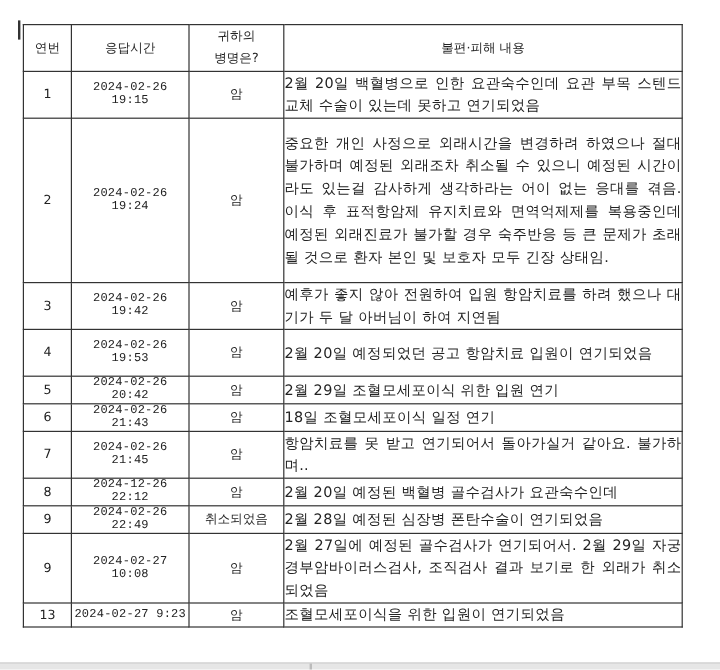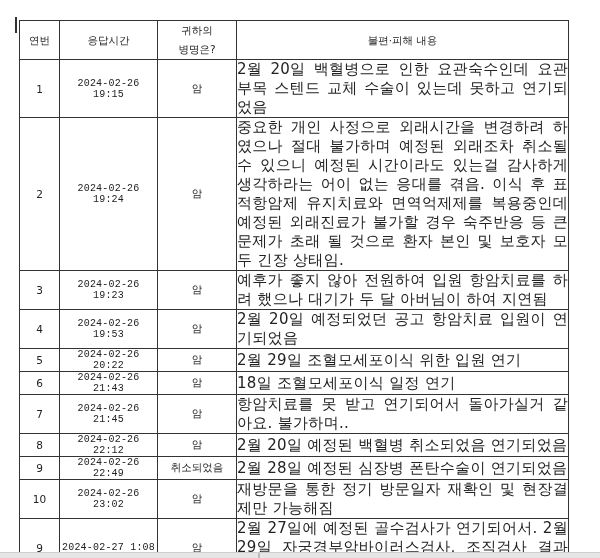--- a/index.html
+++ b/index.html
@@ -5,21 +5,21 @@
   html, body { margin:0; padding:0; }
   body { width:600px; height:558px; background:#ffffff; position:relative; overflow:hidden;
          font-family:"DejaVu Sans", "Liberation Sans", sans-serif; color:#222; }
   .caret { position:absolute; left:15px; top:17px; width:2px; height:16px; background:#333; }
   table.doc { position:absolute; left:19px; top:20px; border-collapse:collapse; table-layout:fixed;
               width:549px; font-size:10.5px; }
   table.doc td, table.doc th { border:1px solid #333; padding:0; vertical-align:middle; font-weight:normal; }
   table.doc th { height:36px; text-align:center; line-height:19px; font-size:10.5px; }
   td.c-num, td.c-time, td.c-dis { text-align:center; }
   td.c-time { font-family:Liberation Mono, monospace; font-size:10px; letter-spacing:0.2px;text-align:center; }
-  td.c-text { padding:0 5px 0 6px; text-align:justify; text-align-last:left; line-height:19px; font-size:15px; letter-spacing:0.3px; }
+  td.c-text { padding:0 5px 0 6px; text-align:justify; text-align-last:left; line-height:19px; font-size:12px; letter-spacing:0.3px; }
   tr.r td { }
   .bottom-bar { position:absolute; left:0; top:552px; width:600px; height:6px; background:#e6e6e6; border-top:1px solid #cfcfcf; }
   .bottom-bar .split { position:absolute; left:258px; top:0; width:2px; height:6px; background:#bbb; }
 </style>
 </head>
 <body>
 
 <div class="caret"></div>
 
 <table class="doc">
@@ -48,69 +48,63 @@
       <td class="c-text">2월 20일 백혈병으로 인한 요관숙수인데 요관 부목 스텐드 교체 수술이 있는데 못하고 연기되었음</td>
     </tr>
     <tr class="r" style="height:137px">
       <td class="c-num">2</td>
       <td class="c-time">2024-02-26 19:24</td>
       <td class="c-dis">암</td>
       <td class="c-text">중요한 개인 사정으로 외래시간을 변경하려 하였으나 절대 불가하며 예정된 외래조차 취소될 수 있으니 예정된 시간이라도 있는걸 감사하게 생각하라는 어이 없는 응대를 겪음. 이식 후 표적항암제 유지치료와 면역억제제를 복용중인데 예정된 외래진료가 불가할 경우 숙주반응 등 큰 문제가 초래 될 것으로 환자 본인 및 보호자 모두 긴장 상태임.</td>
     </tr>
     <tr class="r" style="height:38px">
       <td class="c-num">3</td>
-      <td class="c-time">2024-02-26 19:23</td>
+      <td class="c-time">2024-02-26 19:42</td>
       <td class="c-dis">암</td>
       <td class="c-text">예후가 좋지 않아 전원하여 입원 항암치료를 하려 했으나 대기가 두 달 아버님이 하여 지연됨</td>
     </tr>
     <tr class="r" style="height:39px">
       <td class="c-num">4</td>
       <td class="c-time">2024-02-26 19:53</td>
       <td class="c-dis">암</td>
       <td class="c-text">2월 20일 예정되었던 공고 항암치료 입원이 연기되었음</td>
     </tr>
     <tr class="r" style="height:19px">
       <td class="c-num">5</td>
-      <td class="c-time">2024-02-26 20:22</td>
+      <td class="c-time">2024-02-26 20:42</td>
       <td class="c-dis">암</td>
       <td class="c-text">2월 29일 조혈모세포이식 위한 입원 연기</td>
     </tr>
     <tr class="r" style="height:19px">
       <td class="c-num">6</td>
       <td class="c-time">2024-02-26 21:43</td>
       <td class="c-dis">암</td>
       <td class="c-text">18일 조혈모세포이식 일정 연기</td>
     </tr>
     <tr class="r" style="height:38px">
       <td class="c-num">7</td>
       <td class="c-time">2024-02-26 21:45</td>
       <td class="c-dis">암</td>
       <td class="c-text">항암치료를 못 받고 연기되어서 돌아가실거 같아요. 불가하며..</td>
     </tr>
     <tr class="r" style="height:19px">
       <td class="c-num">8</td>
-      <td class="c-time">2024-02-26 22:12</td>
+      <td class="c-time">2024-12-26 22:12</td>
       <td class="c-dis">암</td>
-      <td class="c-text">2월 20일 예정된 백혈병 취소되었음 연기되었음</td>
+      <td class="c-text">2월 20일 예정된 백혈병 골수검사가 요관숙수인데</td>
     </tr>
     <tr class="r" style="height:19px">
       <td class="c-num">9</td>
       <td class="c-time">2024-02-26 22:49</td>
       <td class="c-dis">취소되었음</td>
       <td class="c-text">2월 28일 예정된 심장병 폰탄수술이 연기되었음</td>
     </tr>
-    <tr class="r" style="height:38px">
-      <td class="c-num">10</td>
-      <td class="c-time">2024-02-26 23:02</td>
-      <td class="c-dis">암</td>
-      <td class="c-text">재방문을 통한 정기 방문일자 재확인 및 현장결제만 가능해짐</td>
-    </tr>
     <tr class="r" style="height:57px">
       <td class="c-num">9</td>
-      <td class="c-time">2024-02-27 1:08</td>
+      <td class="c-time">2024-02-27 10:08</td>
       <td class="c-dis">암</td>
       <td class="c-text">2월 27일에 예정된 골수검사가 연기되어서. 2월 29일 자궁경부암바이러스검사, 조직검사 결과 보기로 한 외래가 취소되었음</td>
     </tr>
     <tr class="r" style="height:19px">
       <td class="c-num">13</td>
       <td class="c-time">2024-02-27 9:23</td>
       <td class="c-dis">암</td>
       <td class="c-text">조혈모세포이식을 위한 입원이 연기되었음</td>
     </tr>
   </tbody>

